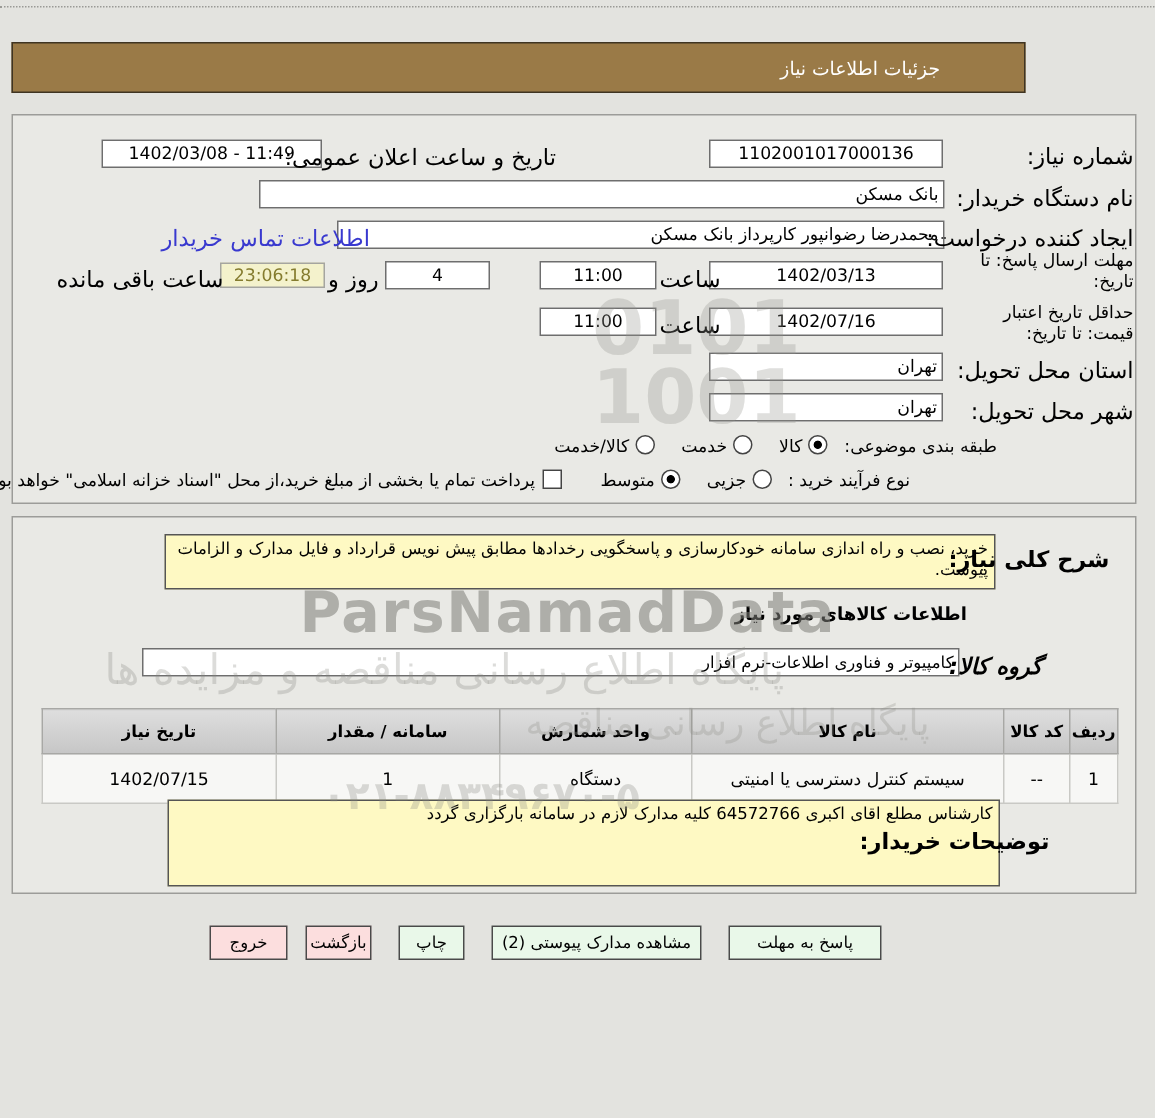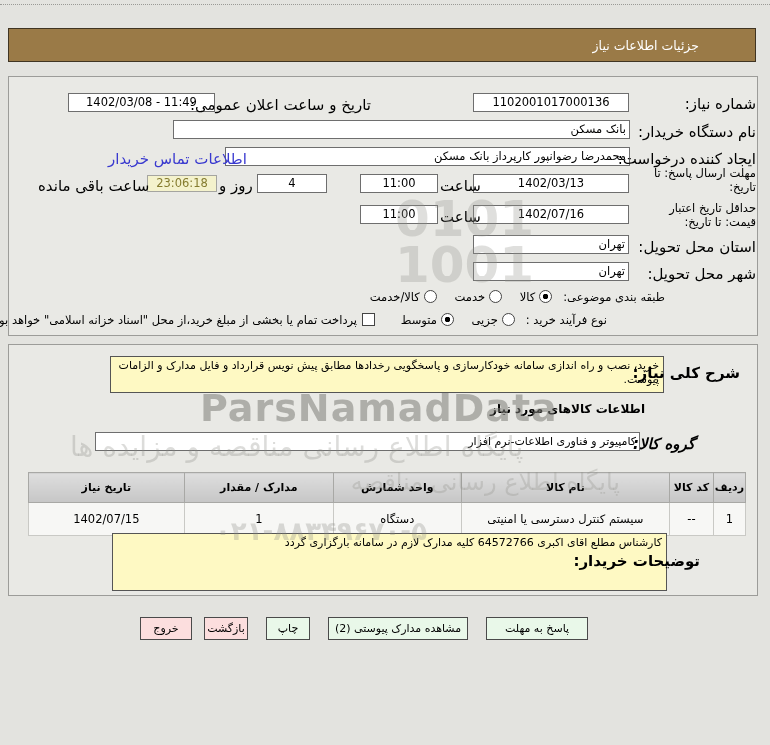--- a/index.html
+++ b/index.html
@@ -4,21 +4,21 @@
 <style>
   html,body{margin:0;padding:0;}
   body{
     width:770px;height:745px;position:relative;overflow:hidden;
     background:#e3e3df;
     font-family:"DejaVu Sans", sans-serif;
     font-size:12px;color:#000;direction:rtl;
   }
   .topline{position:absolute;top:4px;left:0;width:770px;height:0;border-top:1px dotted #9a9a96;}
   .titlebar{
-    position:absolute;top:28px;left:8px;width:748px;height:34px;
+    position:absolute;top:28px;left:8px;width:676px;height:34px;
     background:#9a7a47;border:1px solid #3f3422;
     color:#fff;font-size:12.5px;line-height:34px;
     padding-right:56px;box-sizing:border-box;
   }
   .panel{
     position:absolute;left:8px;width:750px;
     border:1px solid #9c9c99;background:#e9e9e5;box-sizing:border-box;
   }
   #panel1{top:76px;height:260px;}
   #panel2{top:344px;height:252px;}
@@ -153,21 +153,21 @@
     <col style="width:129px">
       <col style="width:151px">
       <col style="width:157px">
   </colgroup>
   <thead>
     <tr>
       <th>ردیف</th>
       <th>کد کالا</th>
       <th>نام کالا</th>
       <th>واحد شمارش</th>
-      <th>مدارک / مقدار</th>
+      <th>سامانه / مقدار</th>
       <th>تاریخ نیاز</th>
     </tr>
   </thead>
   <tbody>
     <tr>
       <td>1</td>
       <td>--</td>
       <td>سیستم کنترل دسترسی یا امنیتی</td>
       <td>دستگاه</td>
       <td>1</td>

